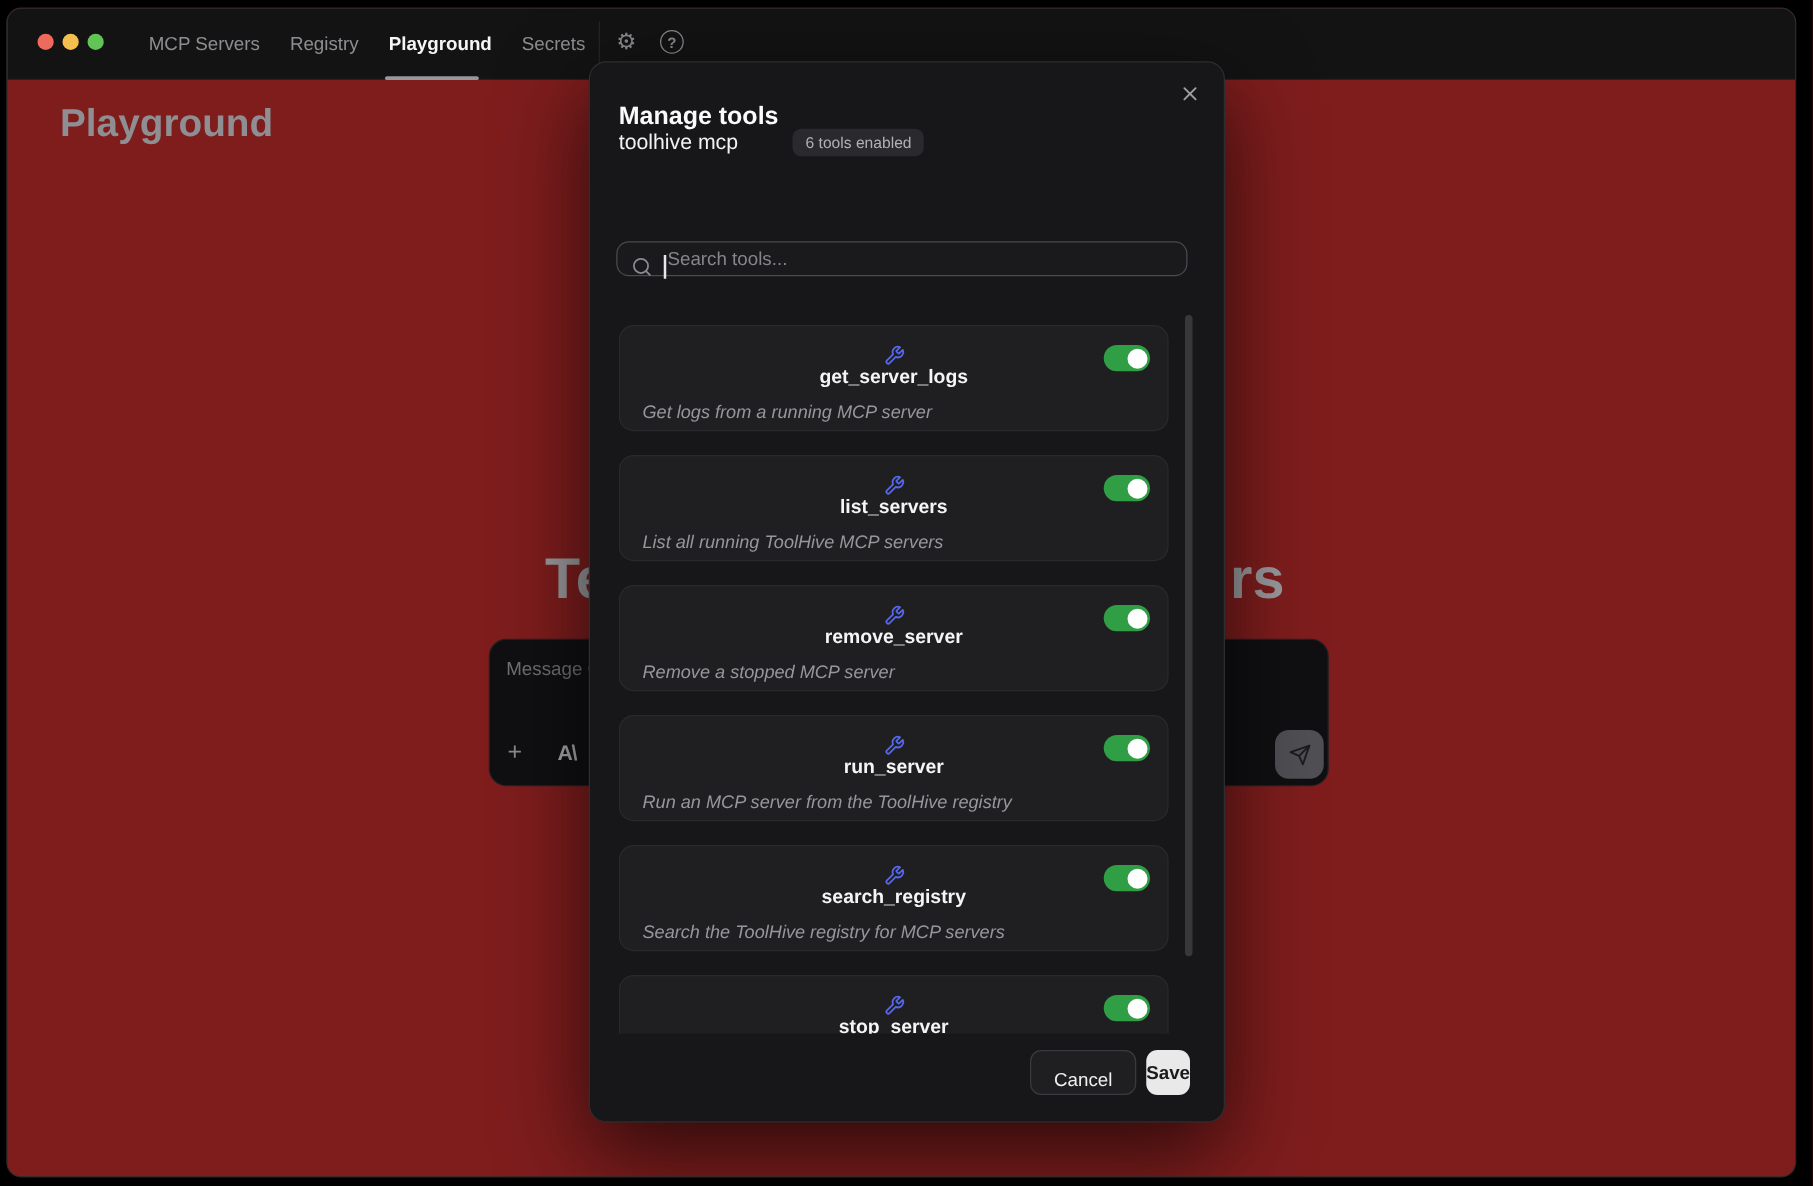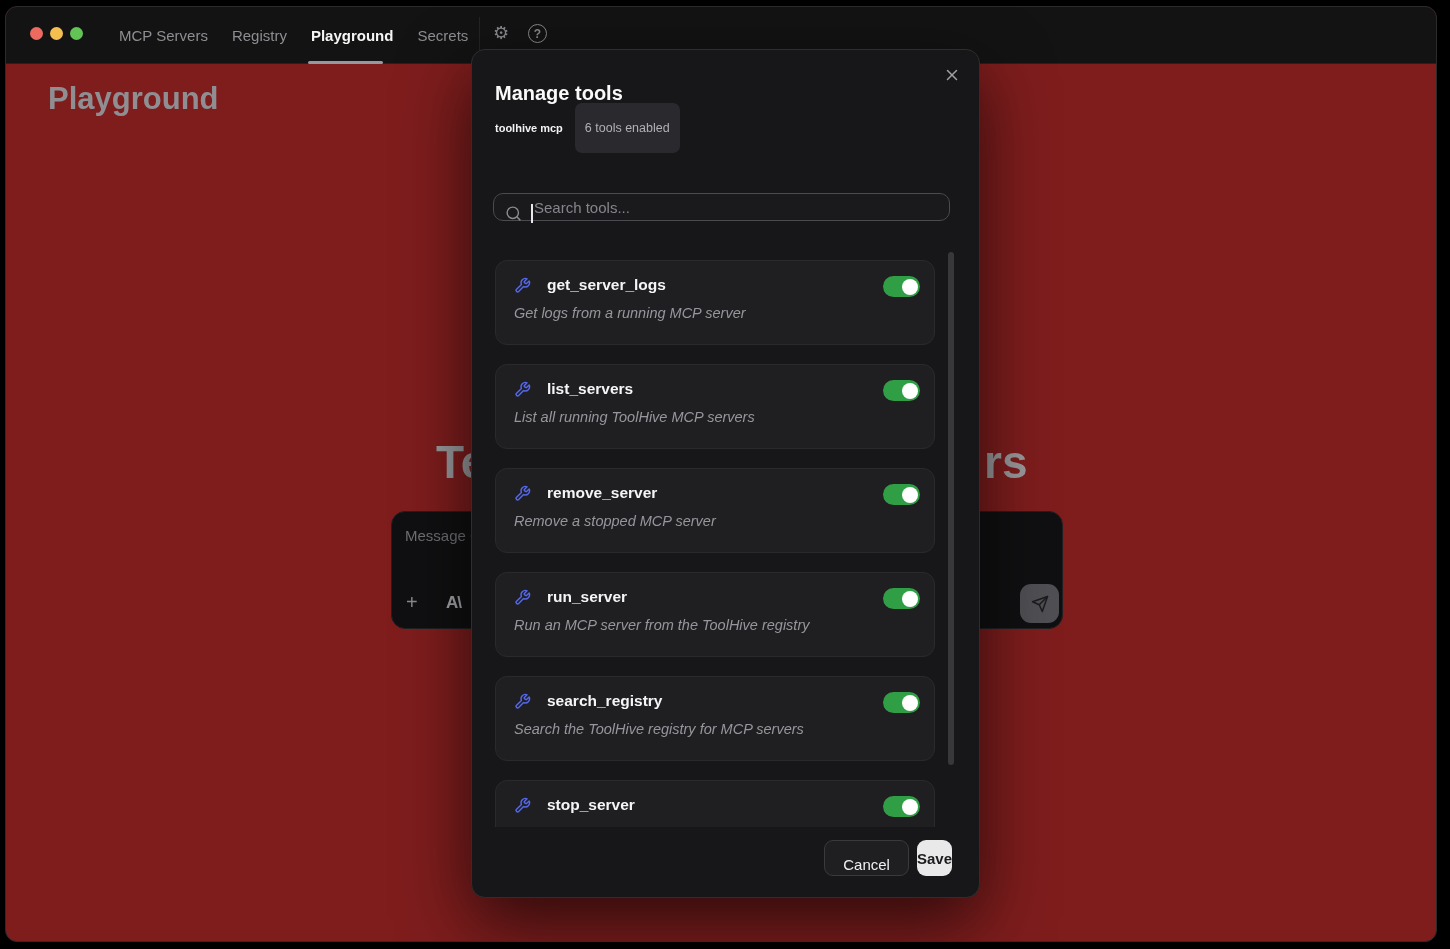--- a/index.html
+++ b/index.html
@@ -44,41 +44,41 @@
               display:flex; align-items:center; justify-content:center; color:#1c1c1e; }
 
   
   .modal { position:absolute; left:465px; top:42px; width:509px; height:849px;
            background:#171719; border:1px solid #2e2e30; border-radius:14px;
            box-shadow:0 25px 70px rgba(0,0,0,.65); z-index:5; }
   .modal-title { position:absolute; left:23px; top:16px; font-size:20px; font-weight:800; color:#fafafa;margin-top:16px; }
   .modal-close { position:absolute; right:16px; top:14px; width:22px; height:22px; background:none;
                  border:none; color:#a0a0a4; display:flex; align-items:center; justify-content:center; }
   .server-row { position:absolute; left:23px; top:53px; display:flex; align-items:center; gap:12px; }
-  .server-name { font-size:11px; font-weight:700; color:#f2f2f4; }
-  .badge { background:#2a2a2e; color:#b0b0b5; font-size:12.5px; padding:18px 10px; border-radius:7px; }
+  .server-name { font-size:17px; font-weight:400; color:#f2f2f4; }
+  .badge { background:#2a2a2e; color:#b0b0b5; font-size:12.5px; padding:4px 10px; border-radius:7px;margin-left:32px; }
 
   .bulk-row { position:absolute; left:23px; top:93px; display:flex; gap:8px; }
   .bulk-btn { height:36px; display:flex; align-items:center; gap:8px; padding:0 16px;
               border-radius:9px; font-size:14px; }
   .enable-all { background:#1c1c1f; border:1px solid #2c2c2f; color:#8c8c92; font-weight:600; }
   .disable-all { background:#232326; border:1px solid #3a3a3e; color:#ededef; font-weight:700; }
 
   .search-wrap { position:absolute; left:21px; top:143px; width:457px; height:28px; }
   .search-input { width:100%; height:100%; background:#1a1a1d; border:1.5px solid #4a4a4f;
                   border-radius:10px; padding:0 12px 0 40px; font-size:15px; color:#e8e8ec;
                   outline:none; font-family:inherit; }
   .search-input::placeholder { color:#85858b; }
   .search-icon { position:absolute; left:12px; top:12px; color:#8b8b90; }
   .caret { position:absolute; left:38px; top:11px; width:1.5px; height:19px; background:#e8e8ec; }
 
   .tools-list { position:absolute; left:23px; top:210px; width:440px; height:567px; overflow:hidden; }
   .tool-card { width:440px; height:85px; background:#1f1f22; border:1px solid #2a2a2d;
                border-radius:12px; margin-bottom:19px; padding:15px 18px; position:relative; }
-  .tool-head { display:flex; align-items:center; gap:16px; }
+  .tool-head { display:flex; align-items:center; gap:0;flex-direction:column; }
   .wrench { color:#5568f0; flex:0 0 auto; }
   .tool-name { font-size:15.5px; font-weight:700; color:#f5f5f7; }
   .toggle { position:absolute; right:14px; top:15px; width:37px; height:21px;
             border-radius:999px; background:#2f9e44; }
   .toggle .knob { position:absolute; right:2.5px; top:2.5px; width:16px; height:16px;
                   border-radius:50%; background:#fff; }
   .tool-desc { margin-top:11px; font-size:14.5px; color:#96969c;font-style:italic; }
 
   .modal-scrollbar { position:absolute; left:476px; top:202px; width:6px; height:513px;
                      background:#38383b; border-radius:3px; }

